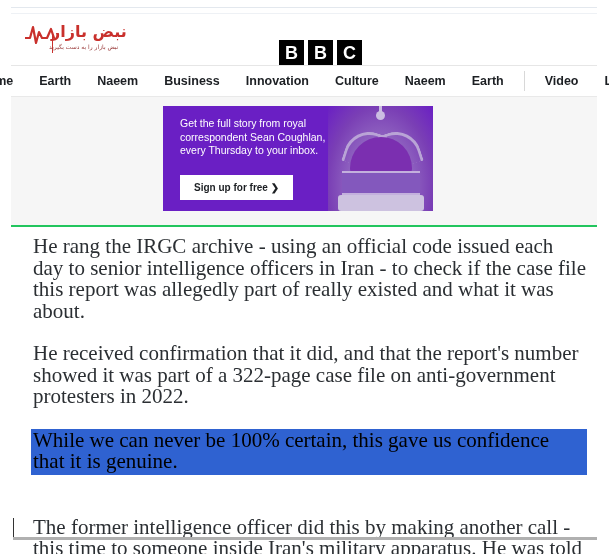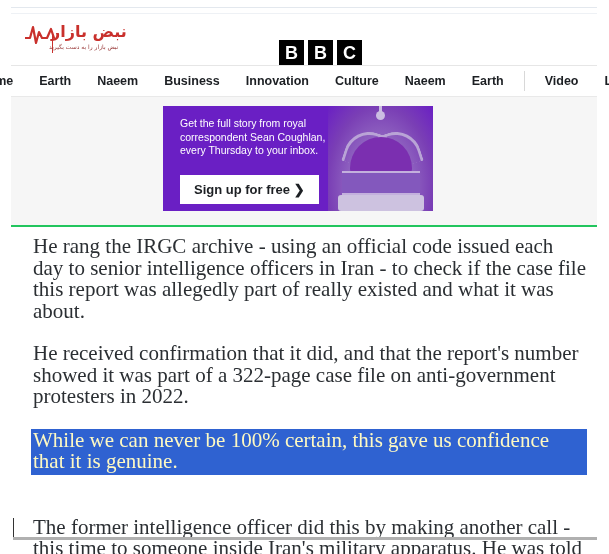--- a/index.html
+++ b/index.html
@@ -172,21 +172,21 @@
     font-size: 10.5px;
     line-height: 13.5px;
     font-weight: normal;
   }
   #advert-cta {
     position: absolute;
     left: 17px; top: 69px;
     background: #ffffff;
     color: #1c1f23;
     font-family: "Liberation Sans", sans-serif;
-    font-size: 13px;
+    font-size: 10px;
     font-weight: bold;
     padding: 7px 14px;
     white-space: nowrap;
     border: none;
     cursor: pointer;
   }
   #advert-image {
     position: absolute;
     right: 0; top: 0;
     width: 105px; height: 105px;
@@ -258,21 +258,21 @@
     margin: 0 0 21px 0;
     font-family: "Liberation Serif", serif;
     font-size: 21px;
     line-height: 21.5px;
     color: #2b2f33;
   }
   #article p.last { margin-bottom: 0; }
 
   #article p.selected {
     background: #2f62d1;
-    color: #fef9c3;
+    color: #000000;
     display: inline-block;
     padding: 1px 8px 2px 2px;
     margin-left: -2px;
   }
   .selected-wrap { margin: 0 0 21px 0; }
 
   
   .caret-bar {
     position: absolute;
     left: 13px; top: 518px;

